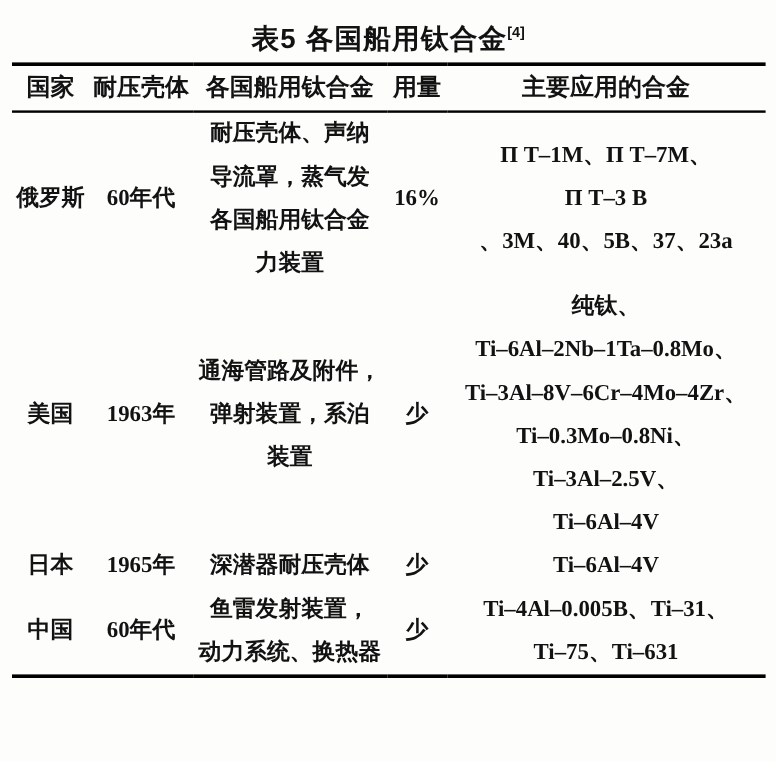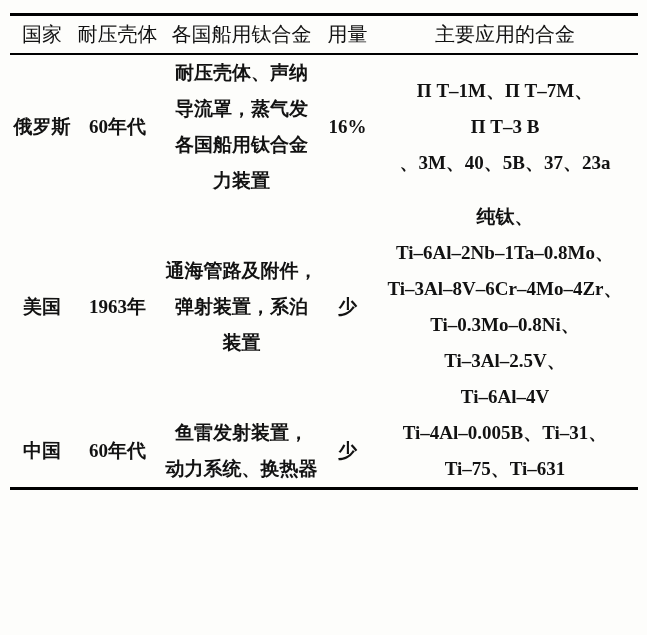--- a/index.html
+++ b/index.html
@@ -52,40 +52,41 @@
     font-size: 19px;
     color: #121212;
   }
   col.c-country { width: 65px; }
   col.c-start   { width: 86px; }
   col.c-parts   { width: 162px; }
   col.c-amount  { width: 50px; }
   col.c-alloys  { width: 265px; }
   thead th {
     border-bottom: 2px solid #000;
-    font-weight: normal;
+    font-weight: bold;
     font-size: 20px;
     line-height: 34px;
     padding: 1px 0 2px 0;
     text-align: center;
     white-space: nowrap;
   }
   tbody td {
     text-align: center;
     vertical-align: middle;
     white-space: pre-line;
     line-height: 36px;
     padding: 0;
   }
 </style>
 </head>
 <body>
 
 <div class="page">
 
+  <h1 class="title-zh"><span>表5 各国船用钛合金</span><sup>[4]</sup></h1>
 
 
   <table class="alloy-table">
     <colgroup>
       <col class="c-country">
       <col class="c-start">
       <col class="c-parts">
       <col class="c-amount">
       <col class="c-alloys">
     </colgroup>
@@ -119,20 +120,27 @@
 装置</td>
         <td>少</td>
         <td>纯钛、
 Ti–6Al–2Nb–1Ta–0.8Mo、
 Ti–3Al–8V–6Cr–4Mo–4Zr、
 Ti–0.3Mo–0.8Ni、
 Ti–3Al–2.5V、
 Ti–6Al–4V</td>
       </tr>
       <tr>
+        <td>日本</td>
+        <td>1965年</td>
+        <td>深潜器耐压壳体</td>
+        <td>少</td>
+        <td>Ti–6Al–4V</td>
+      </tr>
+      <tr>
         <td>中国</td>
         <td>60年代</td>
         <td>鱼雷发射装置，
 动力系统、换热器</td>
         <td>少</td>
         <td>Ti–4Al–0.005B、Ti–31、
 Ti–75、Ti–631</td>
       </tr>
     </tbody>
   </table>

